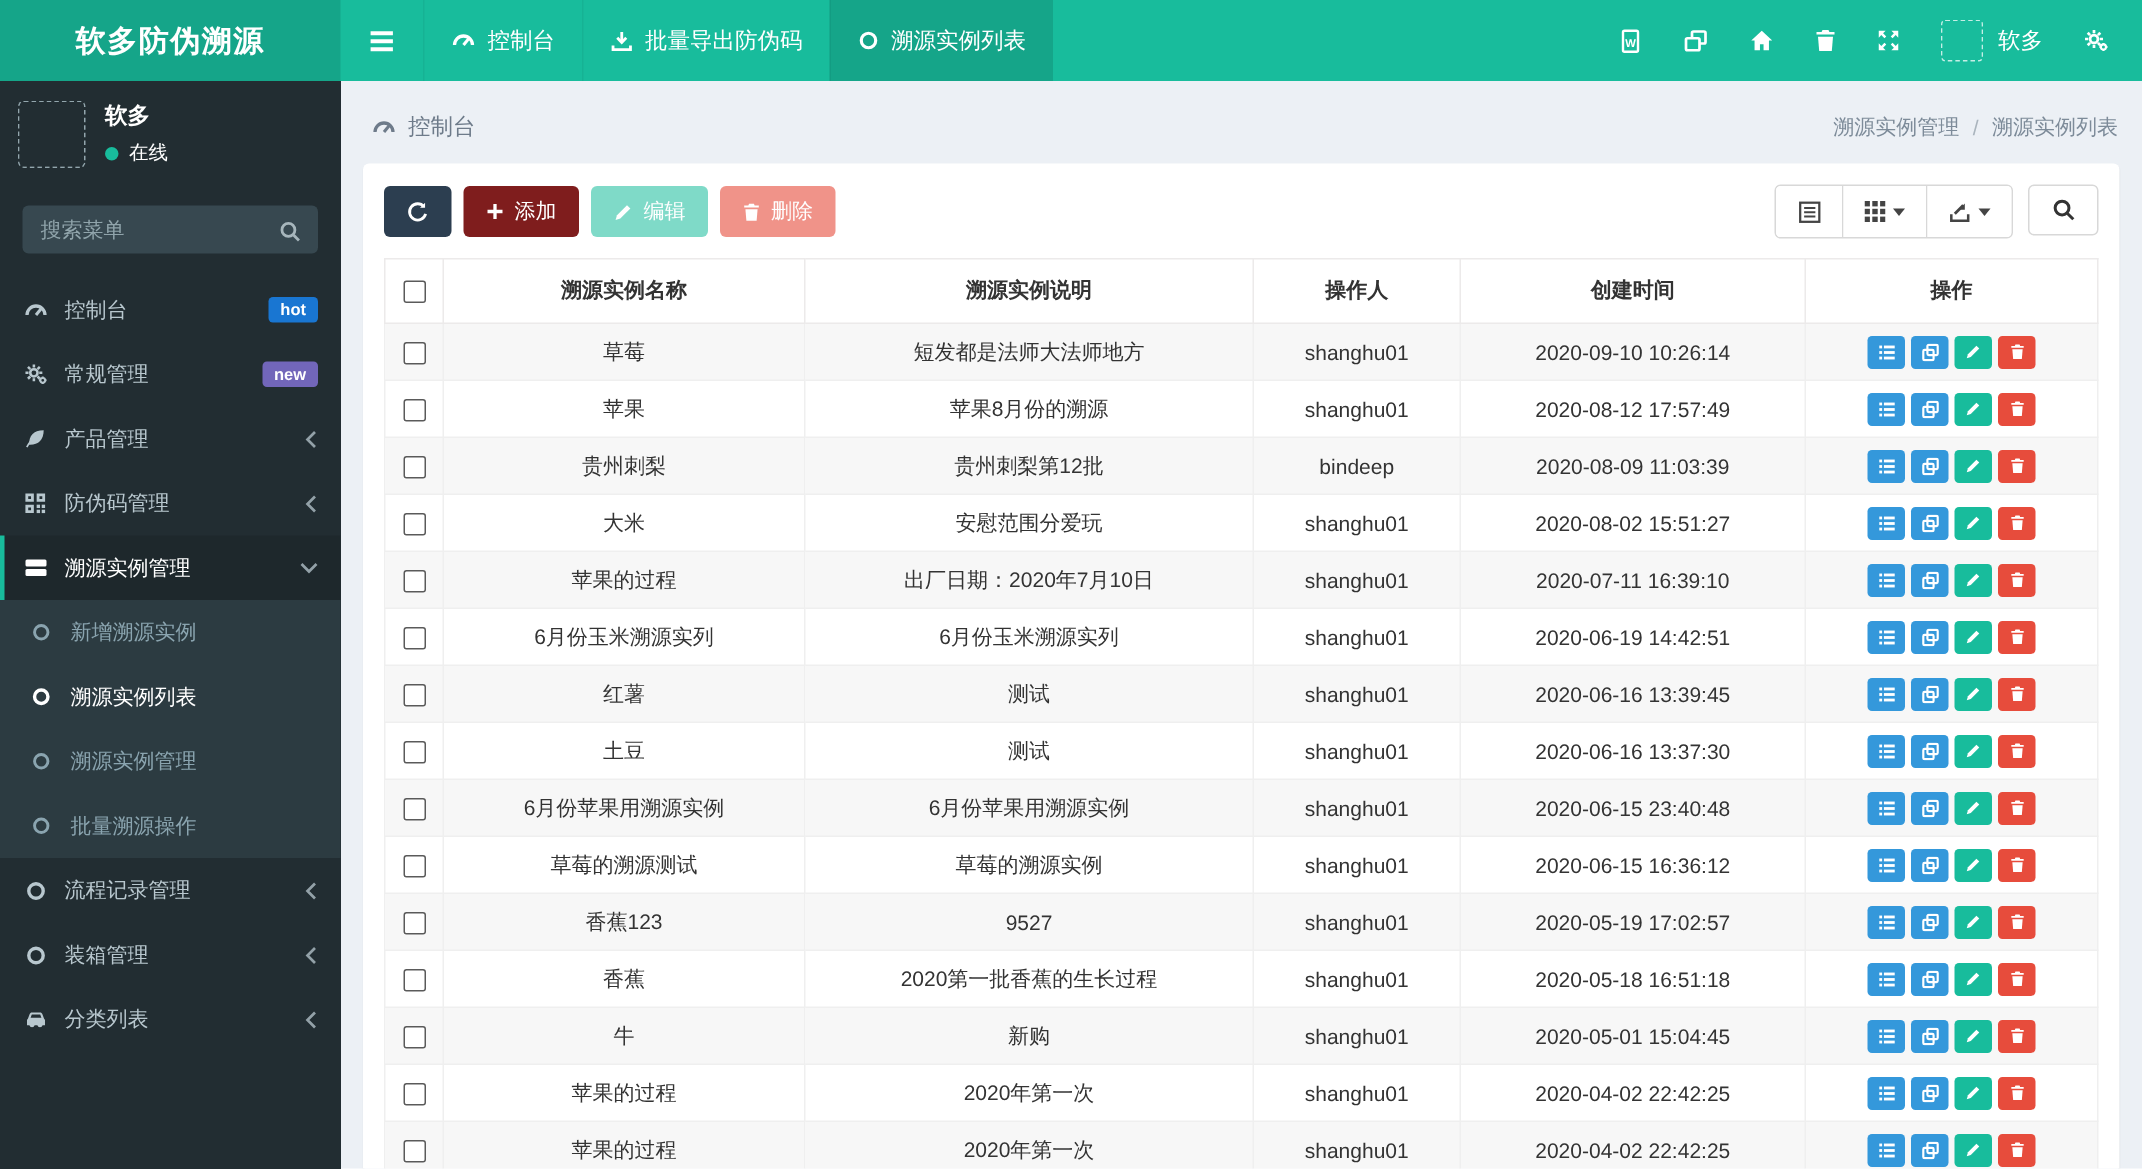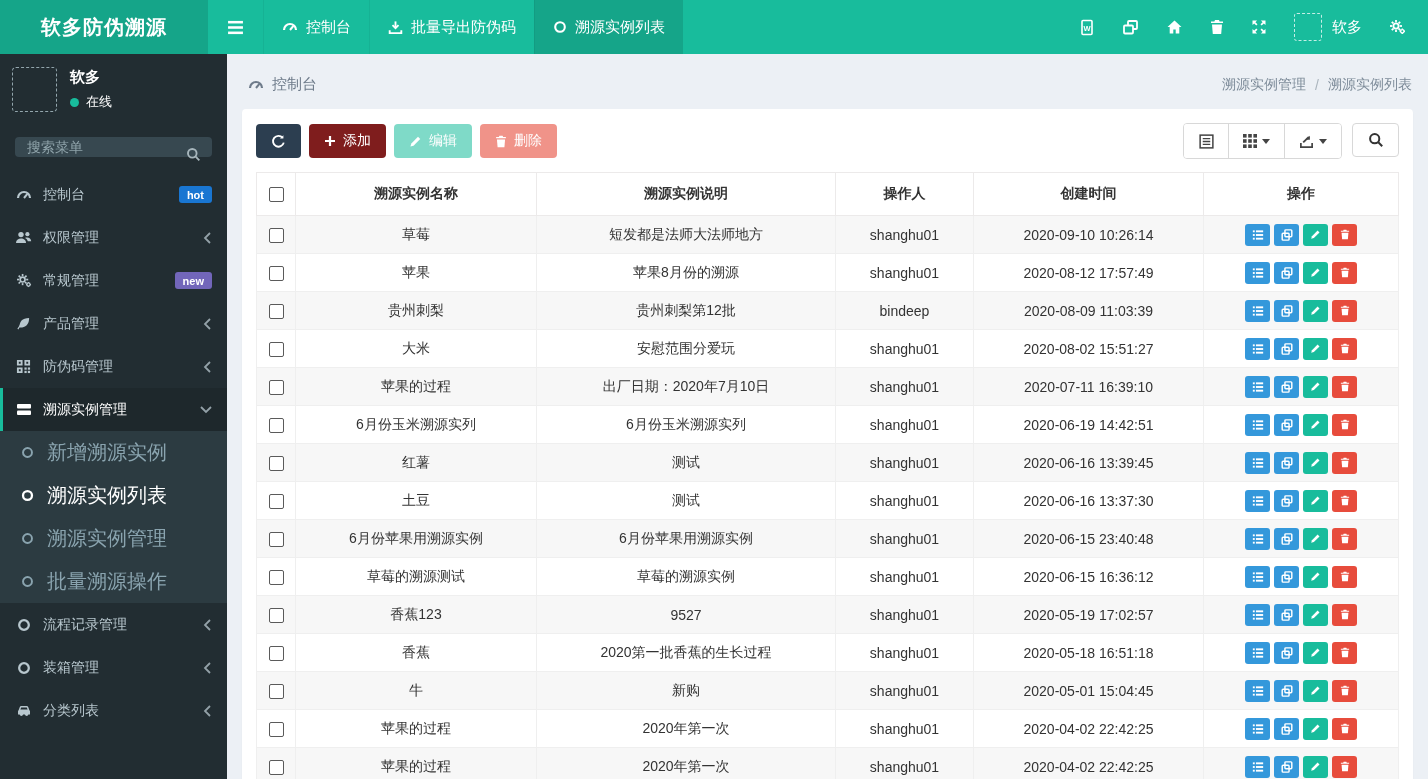--- a/index.html
+++ b/index.html
@@ -11,21 +11,21 @@
     font-size: 14px;
   }
   svg { display: block; }
 
   
   .topbar {
     position: fixed; top: 0; left: 0; right: 0; height: 54px;
     background: #18bc9c; display: flex; align-items: stretch; z-index: 20;
   }
   .logo {
-    width: 208px; background: #15a589; color: #fff;
+    width: 227px; background: #15a589; color: #fff;
     font-size: 20px; font-weight: bold; letter-spacing: 1px;
     display: flex; align-items: center; justify-content: center;
   }
   .nav-toggle {
     color: #fff; display: flex; align-items: center; padding: 0 19px;
     font-size: 17px; cursor: pointer;
   }
   .topnav { display: flex; align-items: stretch; }
   .nav-item {
     display: flex; align-items: center; gap: 8px; padding: 0 18px;
@@ -54,21 +54,21 @@
     width: 45px; height: 45px; border: 1px dashed #93a6ad; border-radius: 4px;
     flex: 0 0 auto;
   }
   .user-meta { display: flex; flex-direction: column; gap: 6px; }
   .user-name { color: #fff; font-weight: bold; font-size: 15px; }
   .user-status { display: flex; align-items: center; gap: 7px; color: #fff; font-size: 13px; }
   .status-dot { width: 9px; height: 9px; border-radius: 50%; background: #18bc9c; }
 
   .sidebar-search { position: relative; margin: 10px 15px 16px 15px; }
   .sidebar-search input {
-    width: 100%; height: 20px; background: #374850; border: none; border-radius: 4px;
+    width: 100%; height: 32px; background: #374850; border: none; border-radius: 4px;
     color: #ccc; font-size: 14px; padding: 0 34px 0 12px; outline: none;
     font-family: inherit;
   }
   .sidebar-search input::placeholder { color: #90a4ab; }
   .search-ic { position: absolute; right: 11px; top: 10px; color: #a7b6bc; }
 
   .menu { list-style: none; }
   .menu-item {
     height: 43px; display: flex; align-items: center; gap: 11px;
     padding: 0 15px; font-size: 14px; cursor: pointer; color: #b8c7ce;
@@ -81,21 +81,21 @@
   .menu-item.parent-active .mi-icon { color: #fff; }
   .badge {
     margin-left: auto; color: #fff; font-size: 11px; font-weight: bold;
     padding: 2.5px 8px; border-radius: 3px;
   }
   .badge-hot { background: #1976d2; }
   .badge-new { background: #7266ba; }
   .submenu { list-style: none; background: #2c3b41; }
   .submenu-item {
     height: 43px; display: flex; align-items: center; gap: 11px;
-    padding: 0 15px 0 21px; color: #8aa4af; font-size: 20px; cursor: pointer;
+    padding: 0 15px 0 21px; color: #8aa4af; font-size: 14px; cursor: pointer;
   }
   .submenu-item .mi-icon { color: #8aa4af; width: 15px; }
   .submenu-item.active { color: #fff; }
   .submenu-item.active .mi-icon { color: #fff; }
 
   
   .main { margin-left: 227px; padding-top: 54px; }
   .content-header {
     display: flex; justify-content: space-between; align-items: center;
     padding: 21px 16px 15px 21px; color: #6e7b8a; font-size: 15px;
@@ -309,36 +309,20 @@
         <svg width="16" height="16" viewBox="0 0 16 16">
             <path d="M2 11a6 6 0 1 1 12 0" fill="none" stroke="currentColor" stroke-width="2.2"></path>
             <line x1="8" y1="11" x2="11.4" y2="6.8" stroke="currentColor" stroke-width="2"></line>
           </svg>
       </span>
       <span>控制台</span>
       <span class="badge badge-hot">hot</span>
     </li>
     <li class="menu-item">
       <span class="mi-icon">
-        <svg width="17" height="15" viewBox="0 0 17 15" fill="currentColor">
-            <circle cx="6" cy="4.6" r="2.7"></circle>
-            <path d="M1 13c0-2.8 2.2-4.4 5-4.4s5 1.6 5 4.4z"></path>
-            <circle cx="12.4" cy="4.2" r="2.1"></circle>
-            <path d="M12 7.6c2.3 0 4.2 1.4 4.2 3.7h-3.4c-.4-1.6-1.4-2.8-2.8-3.4.6-.2 1.3-.3 2-.3z"></path>
-          </svg>
-      </span>
-      <span>权限管理</span>
-      <span class="chev">
-        <svg width="9" height="12" viewBox="0 0 9 12">
-            <path d="M7 1 2 6l5 5" fill="none" stroke="currentColor" stroke-width="1.8"></path>
-          </svg>
-      </span>
-    </li>
-    <li class="menu-item">
-      <span class="mi-icon">
         <svg width="16" height="15" viewBox="0 0 17 16">
             <g stroke="currentColor" stroke-width="1.8" fill="none">
               <circle cx="7" cy="7" r="2.6"></circle>
               <line x1="7" y1="1" x2="7" y2="3.2"></line>
               <line x1="7" y1="10.8" x2="7" y2="13"></line>
               <line x1="1" y1="7" x2="3.2" y2="7"></line>
               <line x1="10.8" y1="7" x2="13" y2="7"></line>
               <line x1="2.8" y1="2.8" x2="4.4" y2="4.4"></line>
               <line x1="9.6" y1="9.6" x2="11.2" y2="11.2"></line>
               <line x1="11.2" y1="2.8" x2="9.6" y2="4.4"></line>

